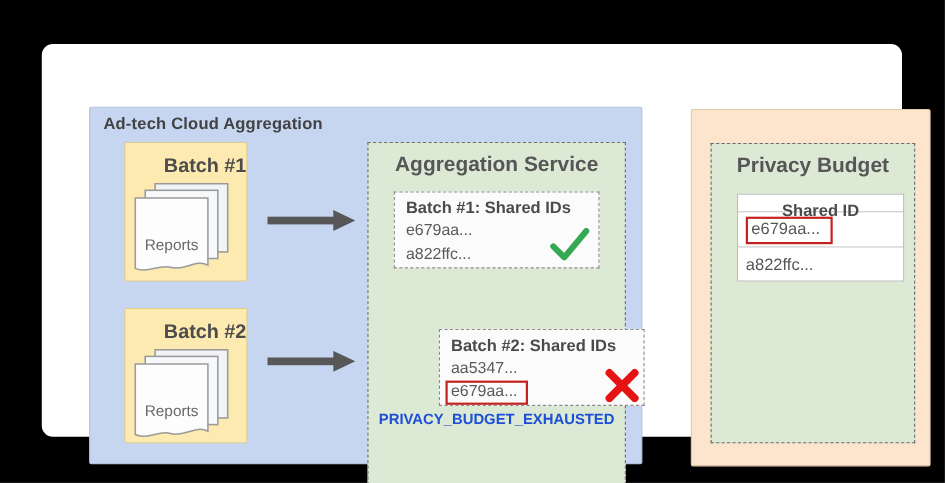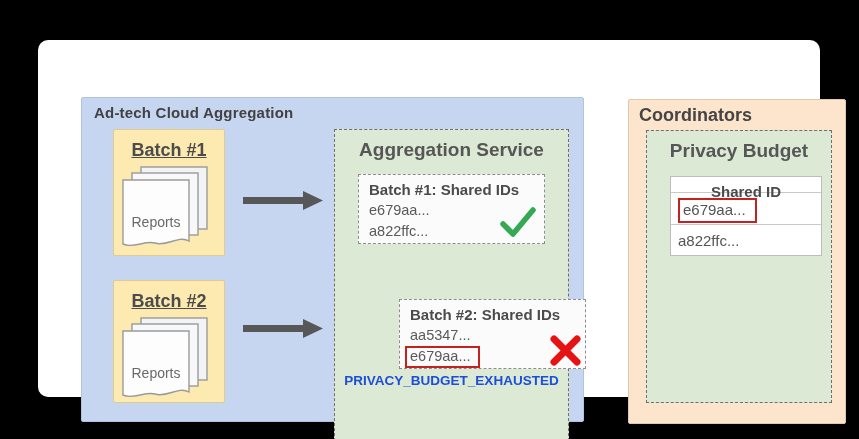--- a/index.html
+++ b/index.html
@@ -23,22 +23,22 @@
     position:absolute; left:12px; top:6px;
     font-size:15px; font-weight:bold; color:#424242; letter-spacing:.2px;
   }
   .batch {
     position:absolute; left:31px; width:112px;
     background:#fdeab0; border:1px solid #dfca92; border-radius:2px;
   }
   .batch.b1 { top:31px; height:127px; }
   .batch.b2 { top:182px; height:123px; }
   .batch-title {
-    margin-top:10px; text-align:center;
-    font-size:18px; font-weight:bold; color:#4c4c4c;text-decoration:underline;
+    margin-top:10px; text-align:right;
+    font-size:18px; font-weight:bold; color:#4c4c4c;
   }
   .doc-stack { position:absolute; left:7px; top:36px; width:98px; height:86px; }
   .doc-stack svg { position:absolute; left:0; top:0; }
   .doc-label {
     position:absolute; left:2px; top:48px; width:66px; text-align:center;
     font-size:14px; color:#696969;
   }
   .arrow { position:absolute; left:161px; width:80px; height:19px; }
   .arrow.a1 { top:93px; }
   .arrow.a2 { top:221px; }
@@ -165,21 +165,20 @@
           <line x1="4" y1="4" x2="27" y2="27" stroke="#e51313" stroke-width="7" stroke-linecap="round"></line>
           <line x1="27" y1="4" x2="4" y2="27" stroke="#e51313" stroke-width="7" stroke-linecap="round"></line>
         </svg>
       </div>
 
       <div class="error-text">PRIVACY_BUDGET_EXHAUSTED</div>
     </section>
   </section>
 
   <section class="orange-panel">
-    <div class="orange-title">Coordinators</div>
 
     <section class="pb-panel">
       <div class="pb-title">Privacy Budget</div>
 
       <div class="sid-table">
         <div class="sid-head">Shared ID</div>
         <div class="sid-row">
           <span class="red-outline">e679aa...</span>
         </div>
         <div class="sid-row">

